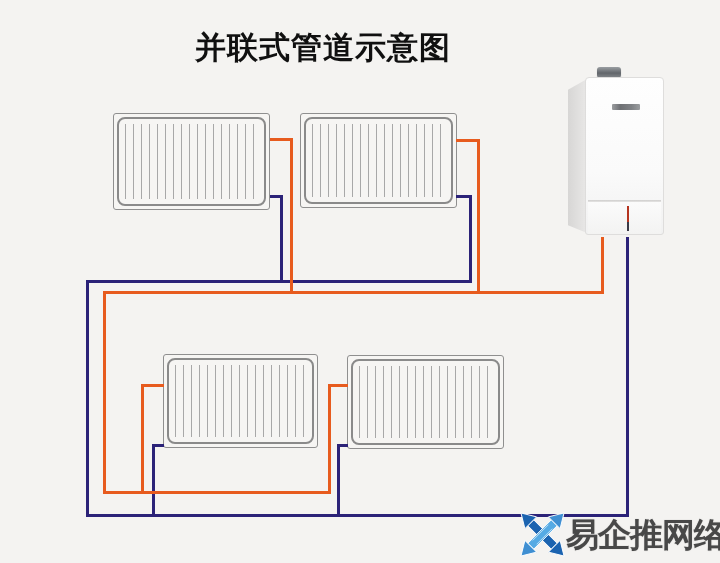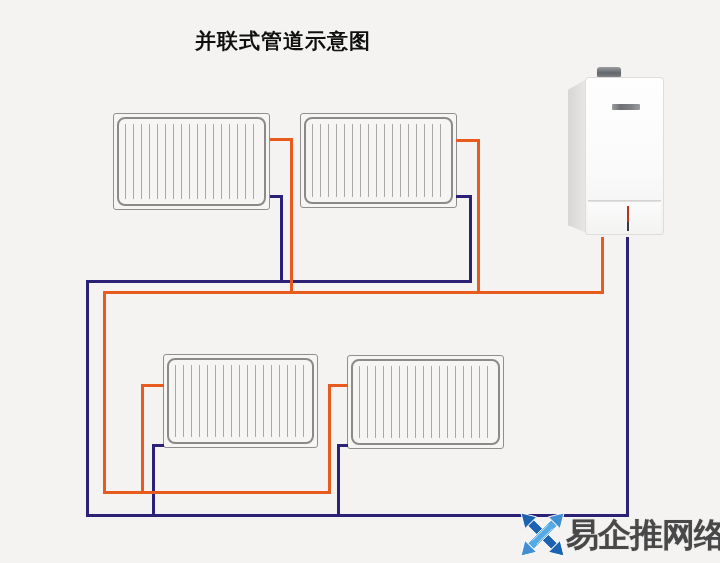--- a/index.html
+++ b/index.html
@@ -6,21 +6,21 @@
   body {
     width:720px; height:563px; position:relative; overflow:hidden;
     background:#F4F3F1;
     font-family:"DejaVu Sans", sans-serif;
   }
   .layer { position:absolute; left:0; top:0; width:720px; height:563px; }
   .z1{z-index:1}.z2{z-index:2}.z3{z-index:3}.z4{z-index:4}.z5{z-index:5}
 
   .title {
     position:absolute; left:195px; top:27px;
-    font-size:21px; font-weight:bold; color:#101010; letter-spacing:1px;
+    font-size:31px; font-weight:bold; color:#101010; letter-spacing:1px;
     white-space:nowrap;
   }
 
   .pipe { position:absolute; }
 
   .radiator {
     position:absolute; box-sizing:border-box;
     border:1px solid #8F8F8F; border-radius:3px;
     background:#F6F5F3; padding:3px;
   }

